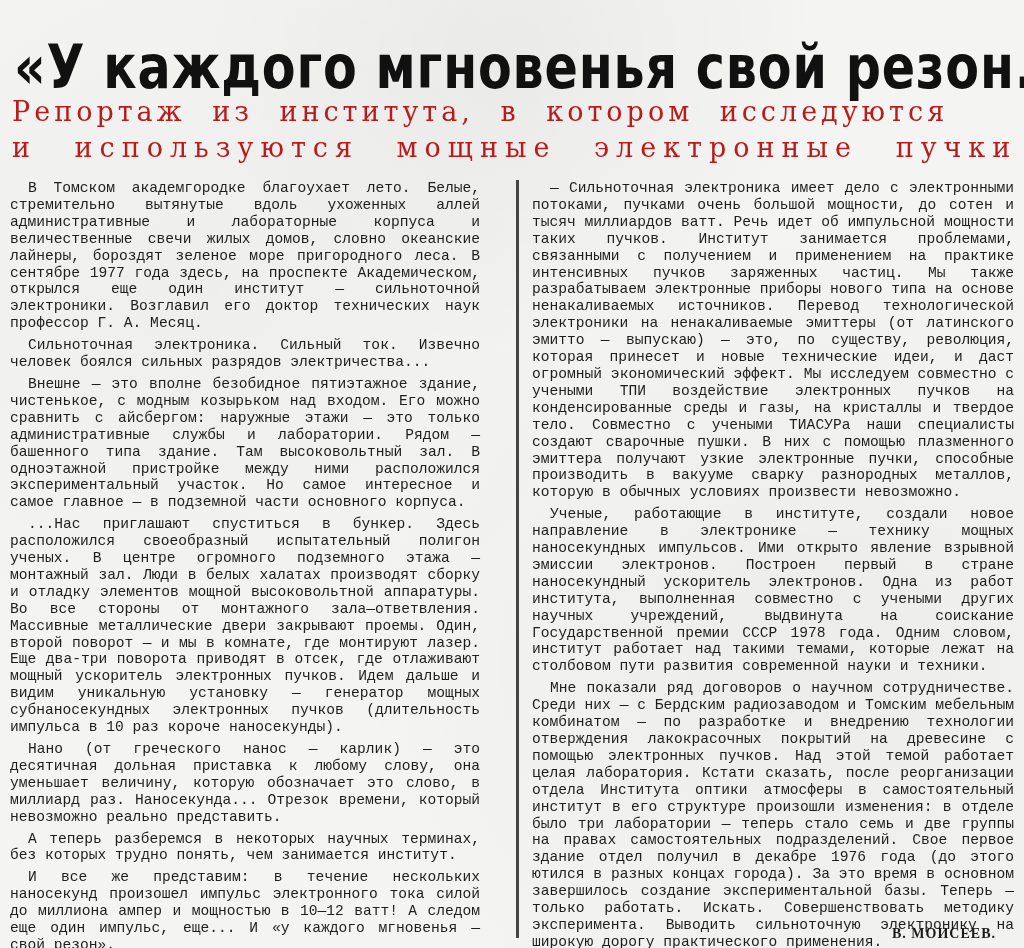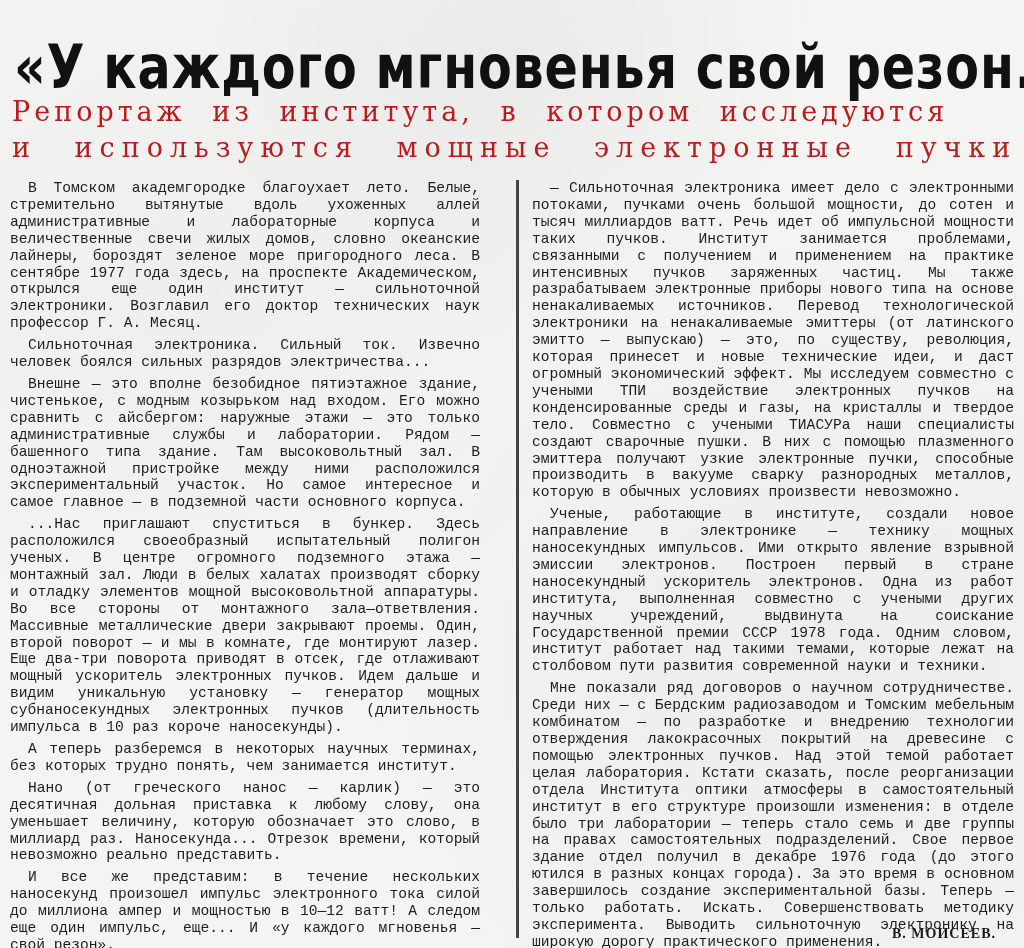--- a/index.html
+++ b/index.html
@@ -68,22 +68,22 @@
 <div class="headline">«У каждого мгновенья свой резон...»</div>
 
 <div class="subhead l1">Репортаж из института, в котором исследуются</div>
 <div class="subhead l2">и используются мощные электронные пучки</div>
 
 <div class="col left">
   <p>В Томском академгородке благоухает лето. Белые, стремительно вытянутые вдоль ухоженных аллей административные и лабораторные корпуса и величественные свечи жилых домов, словно океанские лайнеры, бороздят зеленое море пригородного леса. В сентябре 1977 года здесь, на проспекте Академическом, открылся еще один институт — сильноточной электроники. Возглавил его доктор технических наук профессор Г. А. Месяц.</p>
   <p>Сильноточная электроника. Сильный ток. Извечно человек боялся сильных разрядов электричества...</p>
   <p>Внешне — это вполне безобидное пятиэтажное здание, чистенькое, с модным козырьком над входом. Его можно сравнить с айсбергом: наружные этажи — это только административные службы и лаборатории. Рядом — башенного типа здание. Там высоковольтный зал. В одноэтажной пристройке между ними расположился экспериментальный участок. Но самое интересное и самое главное — в подземной части основного корпуса.</p>
   <p>...Нас приглашают спуститься в бункер. Здесь расположился своеобразный испытательный полигон ученых. В центре огромного подземного этажа — монтажный зал. Люди в белых халатах производят сборку и отладку элементов мощной высоковольтной аппаратуры. Во все стороны от монтажного зала—ответвления. Массивные металлические двери закрывают проемы. Один, второй поворот — и мы в комнате, где монтируют лазер. Еще два-три поворота приводят в отсек, где отлаживают мощный ускоритель электронных пучков. Идем дальше и видим уникальную установку — генератор мощных субнаносекундных электронных пучков (длительность импульса в 10 раз короче наносекунды).</p>
+  <p>Нано (от греческого нанос — карлик) — это десятичная дольная приставка к любому слову, она уменьшает величину, которую обозначает это слово, в миллиард раз. Наносекунда... Отрезок времени, который невозможно реально представить.</p>
   <p>А теперь разберемся в некоторых научных терминах, без которых трудно понять, чем занимается институт.</p>
-  <p>Нано (от греческого нанос — карлик) — это десятичная дольная приставка к любому слову, она уменьшает величину, которую обозначает это слово, в миллиард раз. Наносекунда... Отрезок времени, который невозможно реально представить.</p>
   <p>И все же представим: в течение нескольких наносекунд произошел импульс электронного тока силой до миллиона ампер и мощностью в 10—12 ватт! А следом еще один импульс, еще... И «у каждого мгновенья — свой резон».</p>
   <p>Зачем все это надо?</p>
 </div>
 
 <div class="divider"></div>
 
 <div class="col right">
   <p>— Сильноточная электроника имеет дело с электронными потоками, пучками очень большой мощности, до сотен и тысяч миллиардов ватт. Речь идет об импульсной мощности таких пучков. Институт занимается проблемами, связанными с получением и применением на практике интенсивных пучков заряженных частиц. Мы также разрабатываем электронные приборы нового типа на основе ненакаливаемых источников. Перевод технологической электроники на ненакаливаемые эмиттеры (от латинского эмитто — выпускаю) — это, по существу, революция, которая принесет и новые технические идеи, и даст огромный экономический эффект. Мы исследуем совместно с учеными ТПИ воздействие электронных пучков на конденсированные среды и газы, на кристаллы и твердое тело. Совместно с учеными ТИАСУРа наши специалисты создают сварочные пушки. В них с помощью плазменного эмиттера получают узкие электронные пучки, способные производить в вакууме сварку разнородных металлов, которую в обычных условиях произвести невозможно.</p>
   <p>Ученые, работающие в институте, создали новое направление в электронике — технику мощных наносекундных импульсов. Ими открыто явление взрывной эмиссии электронов. Построен первый в стране наносекундный ускоритель электронов. Одна из работ института, выполненная совместно с учеными других научных учреждений, выдвинута на соискание Государственной премии СССР 1978 года. Одним словом, институт работает над такими темами, которые лежат на столбовом пути развития современной науки и техники.</p>
   <p>Мне показали ряд договоров о научном сотрудничестве. Среди них — с Бердским радиозаводом и Томским мебельным комбинатом — по разработке и внедрению технологии отверждения лакокрасочных покрытий на древесине с помощью электронных пучков. Над этой темой работает целая лаборатория. Кстати сказать, после реорганизации отдела Института оптики атмосферы в самостоятельный институт в его структуре произошли изменения: в отделе было три лаборатории — теперь стало семь и две группы на правах самостоятельных подразделений. Свое первое здание отдел получил в декабре 1976 года (до этого ютился в разных концах города). За это время в основном завершилось создание экспериментальной базы. Теперь — только работать. Искать. Совершенствовать методику эксперимента. Выводить сильноточную электронику на широкую дорогу практического применения.</p>

